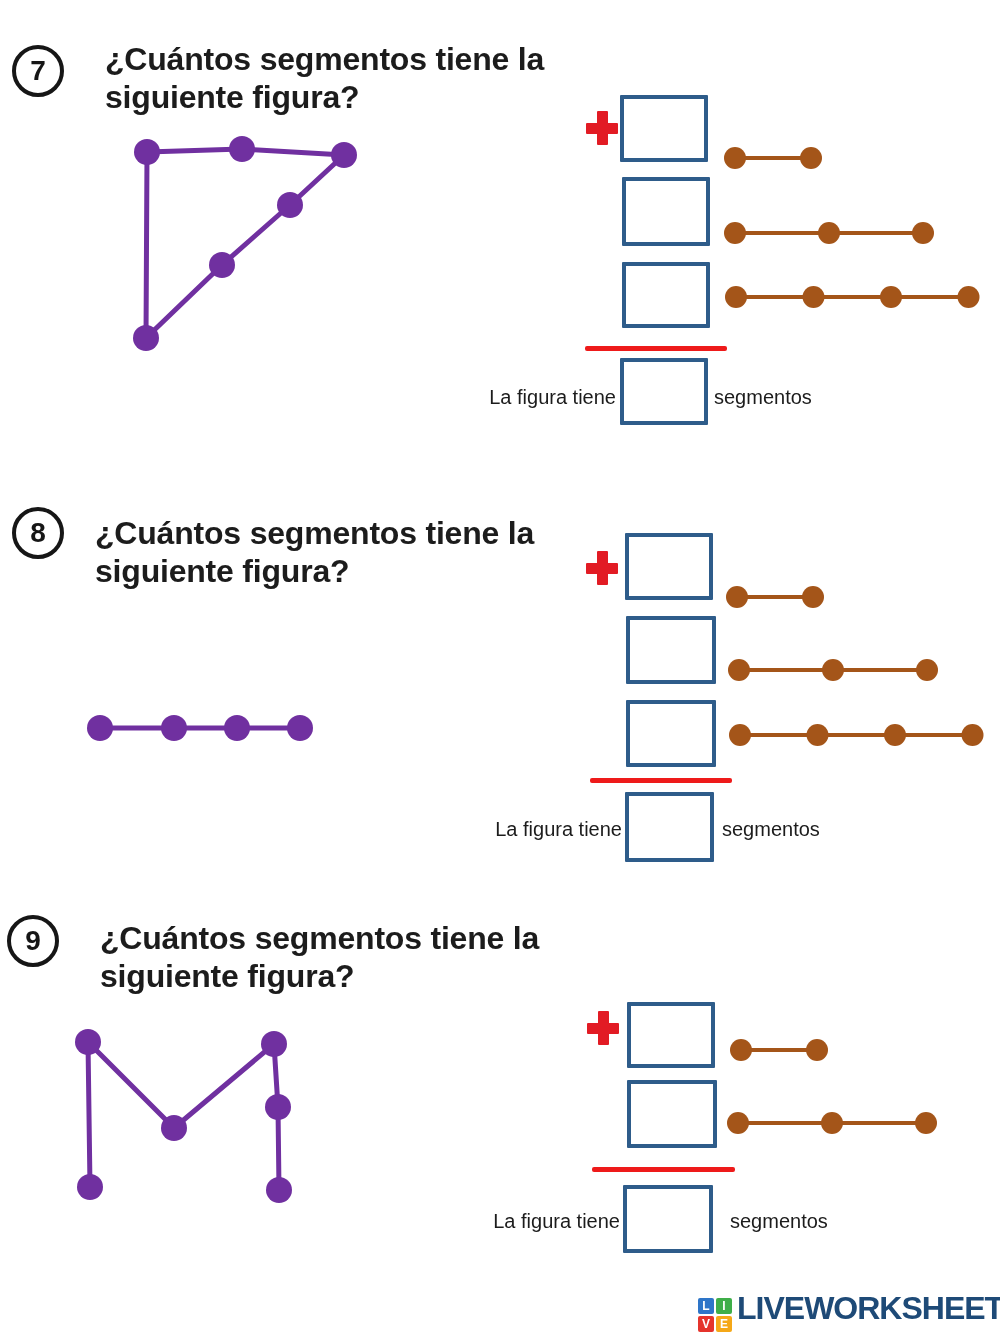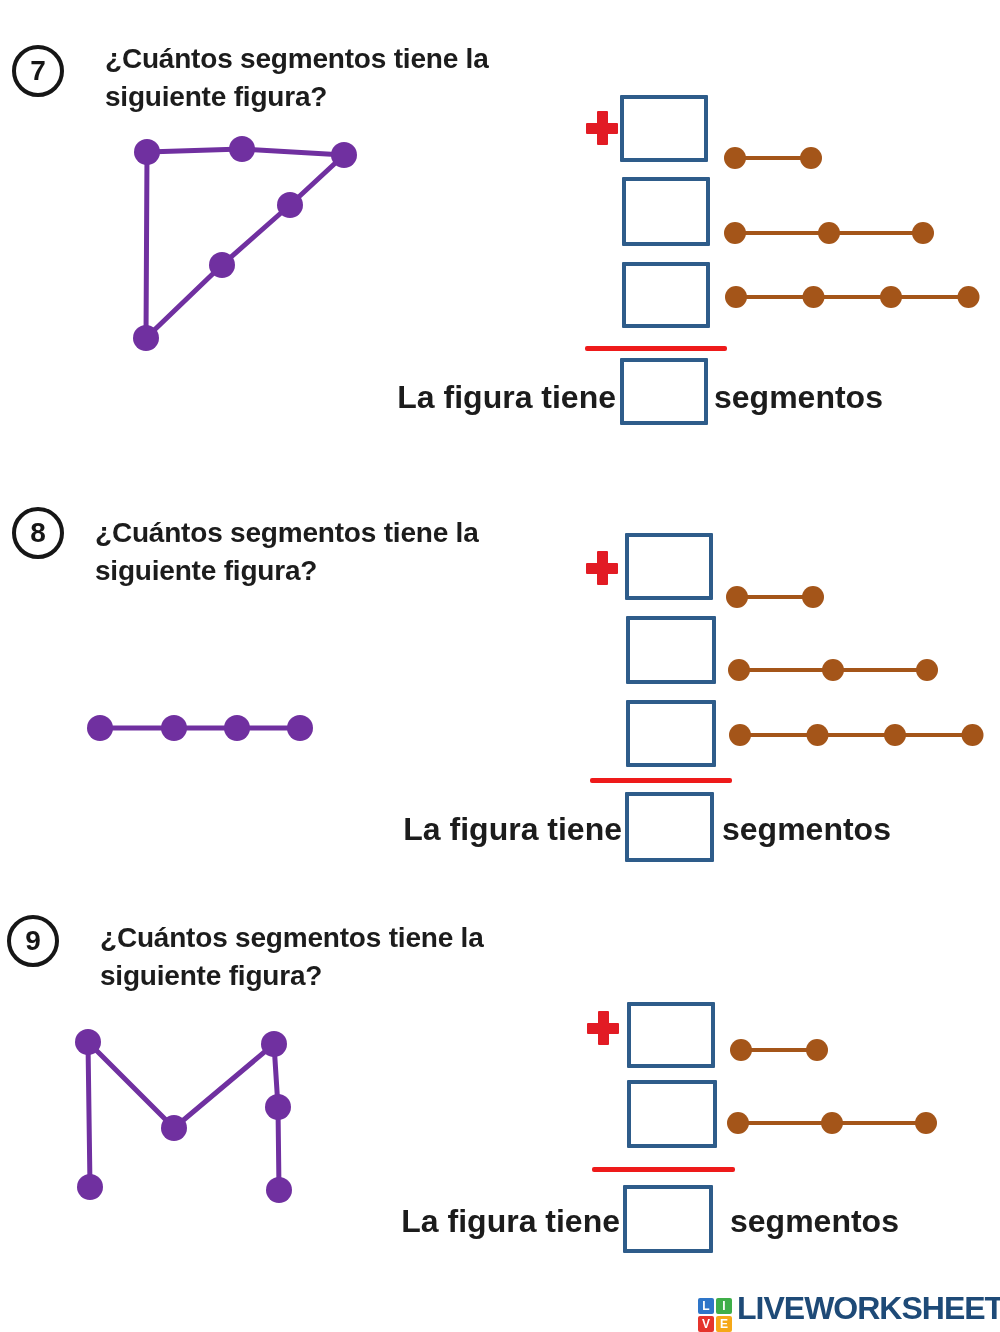--- a/index.html
+++ b/index.html
@@ -9,40 +9,40 @@
   }
   #overlay { position:absolute; left:0; top:0; width:1000px; height:1332px; pointer-events:none; }
 
   .circle-badge {
     position:absolute; width:52px; height:52px; box-sizing:border-box;
     border:4px solid #161616; border-radius:50%;
     display:flex; align-items:center; justify-content:center;
     font-weight:bold; font-size:28px; color:#161616; background:#fff;
   }
   .prompt {
-    position:absolute; font-weight:bold; font-size:28px; line-height:38px;
+    position:absolute; font-weight:bold; font-size:32px; line-height:38px;
     color:#1c1c1c; letter-spacing:-0.2px; white-space:nowrap;
   }
   .plus { position:absolute; width:32px; height:34px; }
   .plus::before {
     content:""; position:absolute; left:0; right:0; top:50%; margin-top:-5px;
     height:11px; background:#E21B24; border-radius:1px;
   }
   .plus::after {
     content:""; position:absolute; top:0; bottom:0; left:50%; margin-left:-5px;
     width:11px; background:#E21B24; border-radius:1px;
   }
   .inputbox {
     position:absolute; box-sizing:border-box; border:4px solid #2E5C8A;
     background:#ffffff; border-radius:1px; font:bold 28px "Liberation Sans",sans-serif;
     text-align:center; color:#1c1c1c; padding:0;
   }
   .sumline { position:absolute; height:5px; background:#EE1A1A; border-radius:2px; }
   .answord {
-    position:absolute; font-weight:bold; font-size:32px; line-height:40px;
+    position:absolute; font-weight:normal; font-size:20px; line-height:40px;
     color:#1c1c1c; white-space:nowrap;
   }
   .answord.prefix { text-align:right; width:270px; }
 
   .logo { position:absolute; left:698px; top:1290px; display:flex; align-items:flex-start; }
   .logo-tiles {
     position:absolute; left:0; top:8px; width:36px;
     display:grid; grid-template-columns:16px 16px; grid-auto-rows:16px; gap:2px;
   }
   .tile {

